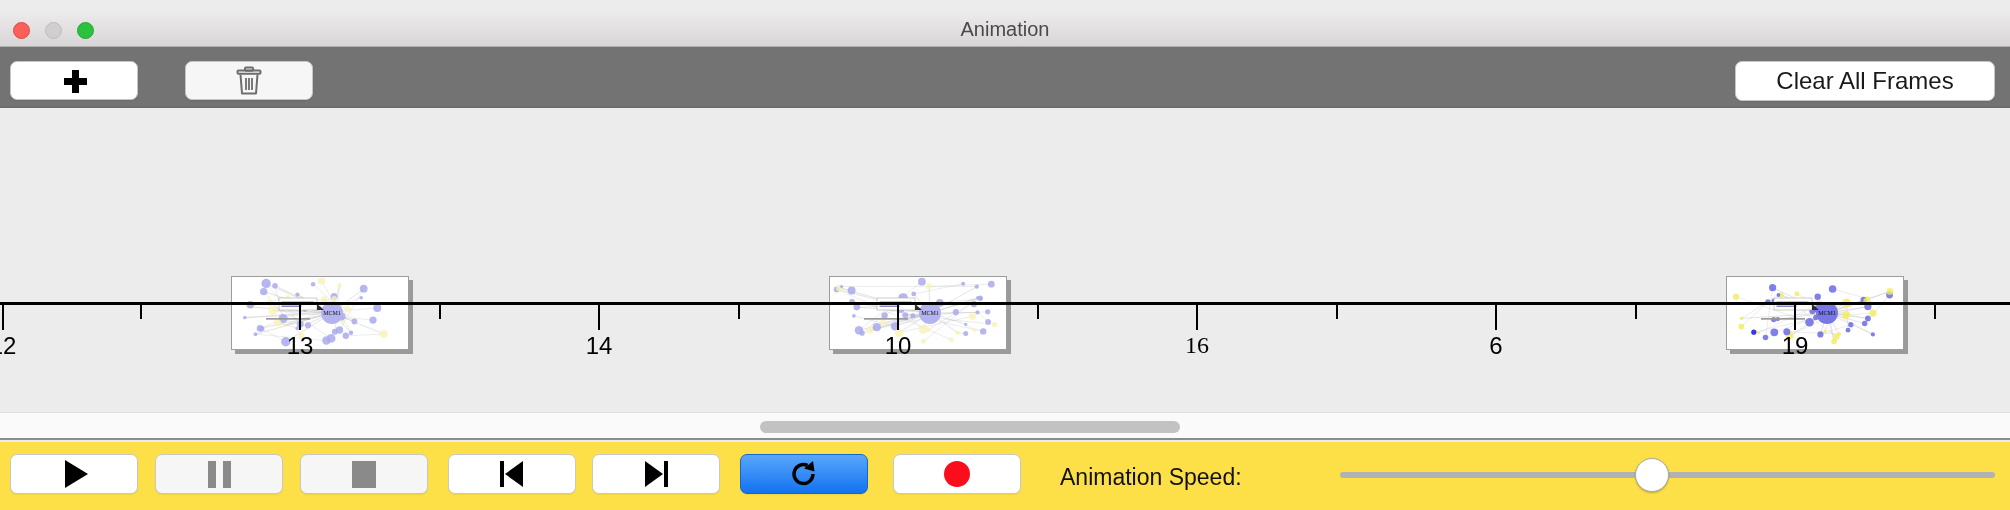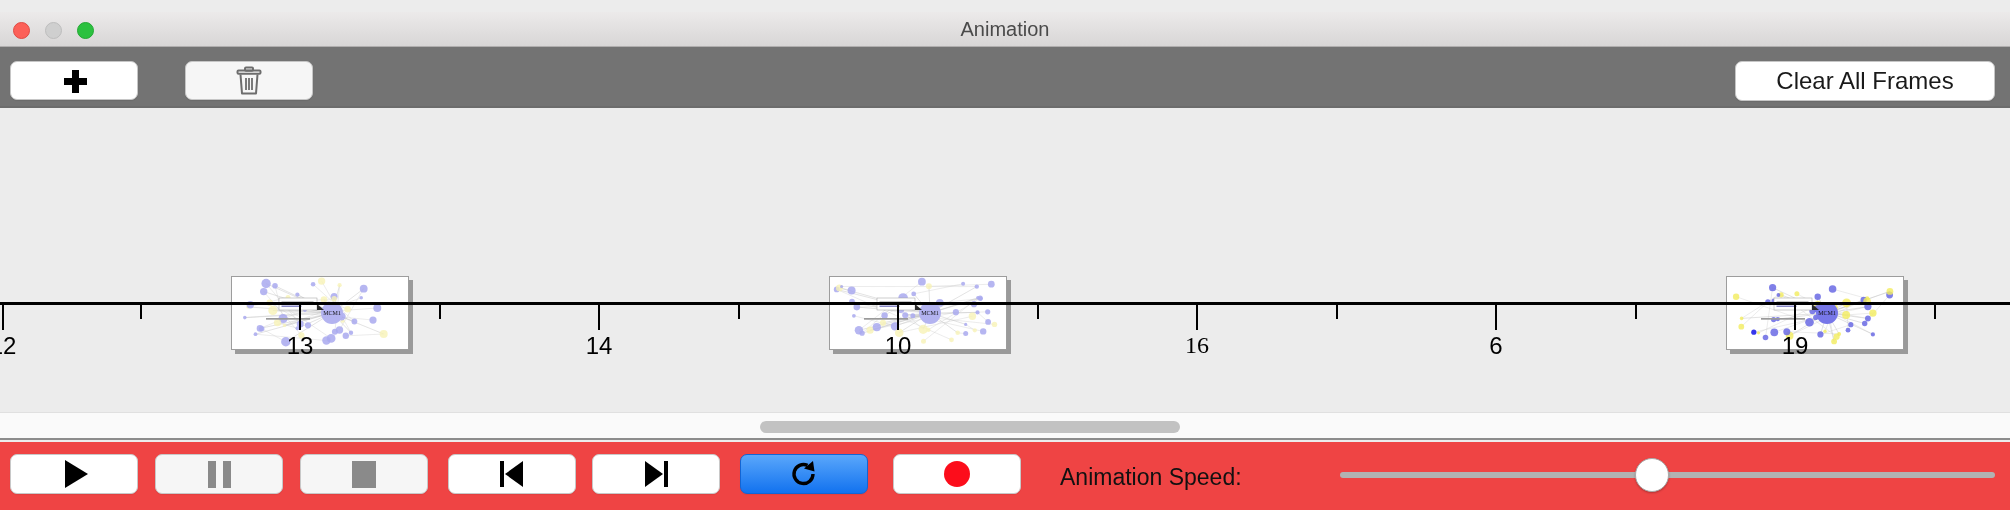--- a/index.html
+++ b/index.html
@@ -202,21 +202,21 @@
     border-radius: 6px;
     background: #c2c2c2;
     cursor: default;
   }
 
   
   .playbar {
     position: absolute;
     left: 0; top: 442px;
     width: 2010px; height: 68px;
-    background: #ef4444;
+    background: #fde047;
   }
   .pbtn {
     position: absolute;
     top: 12px;
     height: 40px;
     box-sizing: border-box;
     border: 1px solid #c8c8c8;
     border-radius: 7px;
     background: #ffffff;
     box-shadow: 0 1px 1px rgba(0,0,0,0.06);

